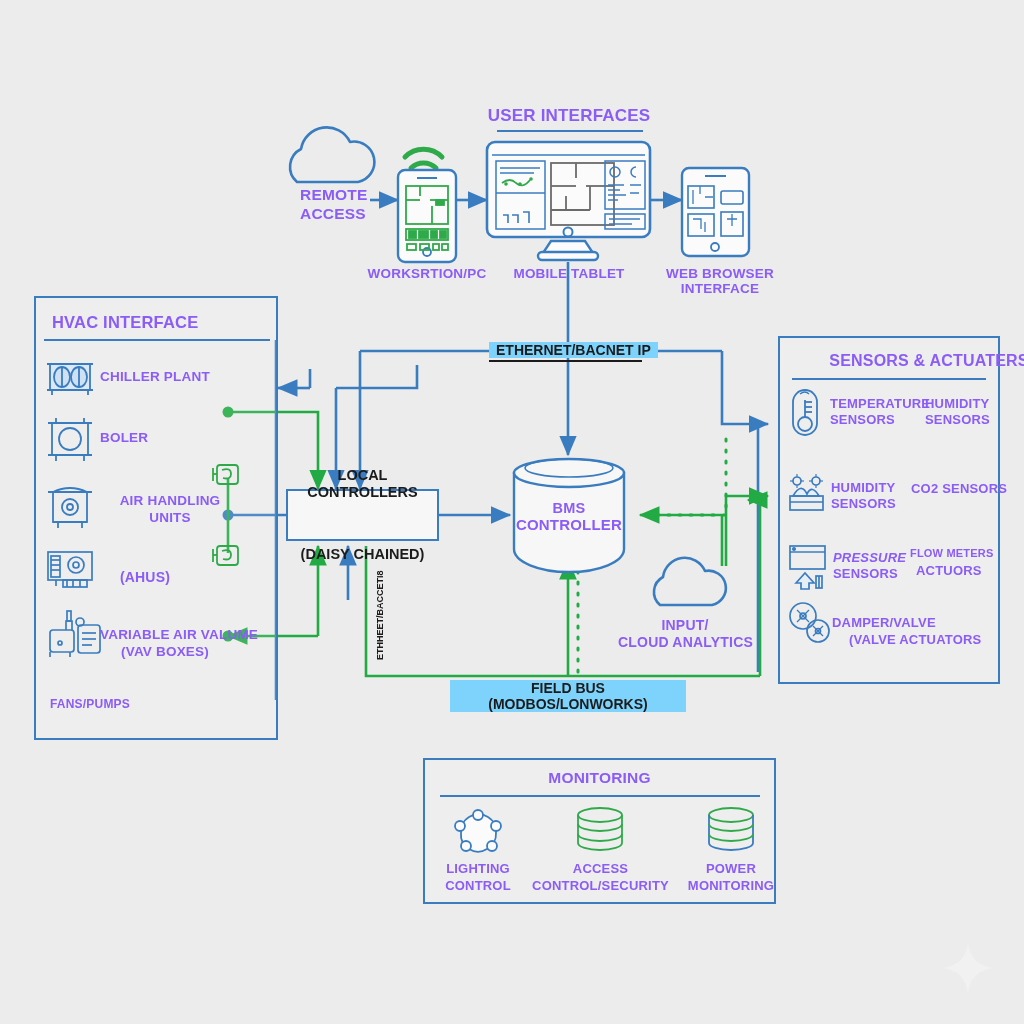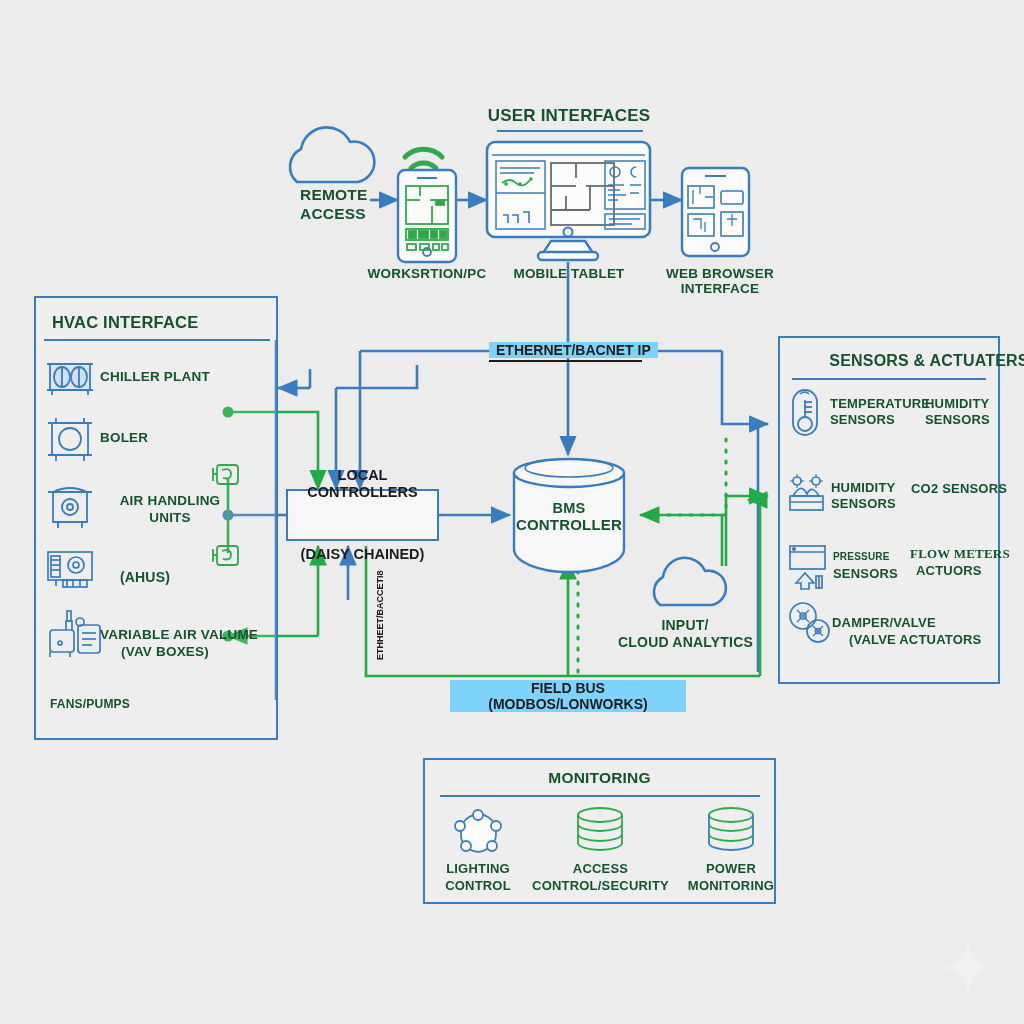--- a/index.html
+++ b/index.html
@@ -6,21 +6,21 @@
   html, body { margin:0; padding:0; }
   body {
     width:1024px; height:1024px;
     background:#ececec;
     font-family:"Liberation Sans", sans-serif;
     overflow:hidden;
     position:relative;
   }
   #stage { position:absolute; inset:0; width:1024px; height:1024px; }
   svg.layer { position:absolute; left:0; top:0; width:1024px; height:1024px; }
-  .txt { position:absolute; color:#14532d; font-weight:700; letter-spacing:.2px; line-height:1.12; }
+  .txt { position:absolute; color:#8b5cf6; font-weight:700; letter-spacing:.2px; line-height:1.12; }
   .ctr { text-align:center; }
 
   
   .panel {
     position:absolute;
     border:2px solid #3a7cc0;
     background:rgba(255,255,255,0.12);
   }
   .panel-rule { position:absolute; height:2px; background:#3a7cc0; }
 
@@ -374,23 +374,23 @@
 
   <div class="txt" style="left:830px; top:397px; font-size:13px;">TEMPERATURE</div>
   <div class="txt" style="left:830px; top:413px; font-size:13px;">SENSORS</div>
   <div class="txt" style="left:925px; top:397px; font-size:13px;">HUMIDITY</div>
   <div class="txt" style="left:925px; top:413px; font-size:13px;">SENSORS</div>
 
   <div class="txt" style="left:831px; top:481px; font-size:13px;">HUMIDITY</div>
   <div class="txt" style="left:831px; top:497px; font-size:13px;">SENSORS</div>
   <div class="txt" style="left:911px; top:482px; font-size:13px;">CO2 SENSORS</div>
 
-  <div class="txt" style="left:833px; top:551px; font-size:10px;">PRESSURE</div>
+  <div class="txt" style="left:833px; top:551px; font-size:13px;font-style:italic;">PRESSURE</div>
   <div class="txt" style="left:833px; top:567px; font-size:13px;">SENSORS</div>
-  <div class="txt" style="left:910px; top:547px; font-size:13px;font-family:Liberation Serif, serif;">FLOW METERS</div>
+  <div class="txt" style="left:910px; top:547px; font-size:11px;">FLOW METERS</div>
   <div class="txt" style="left:916px; top:564px; font-size:13px;">ACTUORS</div>
 
   <div class="txt" style="left:832px; top:616px; font-size:13px;">DAMPER/VALVE</div>
   <div class="txt" style="left:849px; top:633px; font-size:13px;">(VALVE ACTUATORS</div>
 
   <div class="nodebox" style="left:286px; top:489px; width:153px; height:52px; flex-direction:column;gap:44px;">
     <span>LOCAL CONTROLLERS</span>
     <span>(DAISY CHAINED)</span>
   </div>
 

